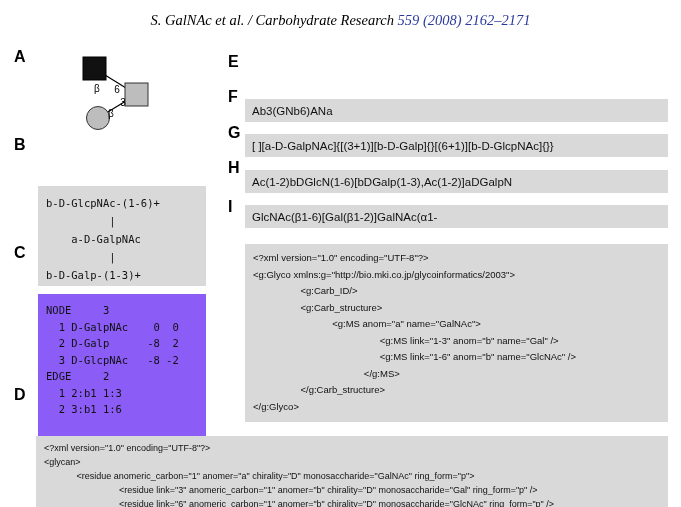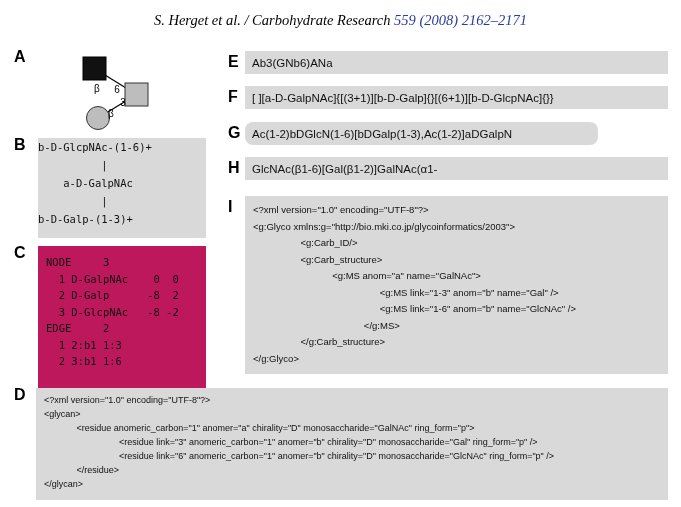--- a/index.html
+++ b/index.html
@@ -10,49 +10,49 @@
   }
   .header {
     position:absolute; top:12px; left:0; width:100%;
     text-align:center; font-family:"Liberation Serif", serif;
     font-style:italic; font-size:14.5px; color:#000;
   }
   .plabel {
     position:absolute; font-weight:bold; font-size:16px; color:#000;
     font-family:"Liberation Sans", sans-serif;
   }
-  .gbox { position:absolute; background:#d9d9d9; }
+  .gbox { position:absolute; background:#d9d9d9;margin-top:48px; }
   .oneline {
     display:flex; align-items:center; padding:0 7px;
     font-size:11.5px; color:#111; letter-spacing:0;
   }
   pre.mono {
     font-family:"DejaVu Sans Mono", monospace; font-size:10.5px;
     white-space:pre; color:#111;
   }
   pre.xml {
     font-family:"Liberation Sans", sans-serif;
     white-space:pre; color:#111;
   }
   pre.xml-i { font-size:9.5px; line-height:16.5px; padding:6px 8px; }
   pre.xml-d { font-size:9px; line-height:14px; padding:5px 8px; }
-  pre.blk-b { line-height:18px; }
+  pre.blk-b { line-height:18px; padding:8px; }
   pre.blk-c { line-height:16.5px; padding:8px; }
   svg text {
     font-family:"Liberation Sans", sans-serif; font-size:10px; fill:#000;
   }
   svg .edge { stroke:#000; stroke-width:1.2; }
 </style>
 </head>
 <body>
 
 <div class="page">
 
   <div class="header">
-    <span>S. Herget et al. / Carbohydrate Research </span><span style="color: rgb(43, 58, 157);">559 (2008) 2162–2171</span>
+    <span>S. GalNAc et al. / Carbohydrate Research </span><span style="color: rgb(43, 58, 157);">559 (2008) 2162–2171</span>
   </div>
 
   <span class="plabel" style="left:14px; top:48px;">A</span>
 
   <svg style="position:absolute; left:76px; top:52px;" width="86" height="86" viewBox="0 0 86 86">
     <line class="edge" x1="18.5" y1="16.5" x2="60.5" y2="42.5"></line>
     <line class="edge" x1="22" y1="66" x2="60.5" y2="42.5"></line>
     <rect x="7" y="5" width="23" height="23" stroke="#000" stroke-width="1" fill="#111111"></rect>
     <rect x="49" y="31" width="23" height="23" stroke="#333" stroke-width="1" fill="#bdbdbd"></rect>
     <circle cx="22" cy="66" r="11.5" stroke="#333" stroke-width="1" fill="#bdbdbd"></circle>
@@ -65,21 +65,21 @@
   <span class="plabel" style="left:14px; top:136px;">B</span>
   <div class="gbox" style="left: 38px; top: 138px; width: 168px; height: 100px; background-color: rgb(217, 217, 217);">
     <pre class="mono blk-b">b-D-GlcpNAc-(1-6)+
           |
     a-D-GalpNAc
           |
 b-D-Galp-(1-3)+</pre>
   </div>
 
   <span class="plabel" style="left:14px; top:244px;">C</span>
-  <div class="gbox" style="left: 38px; top: 246px; width: 168px; height: 147px; background-color: #be185d;">
+  <div class="gbox" style="left: 38px; top: 246px; width: 168px; height: 147px; background-color: #8b5cf6;">
     <pre class="mono blk-c">NODE     3
   1 D-GalpNAc    0  0
   2 D-Galp      -8  2
   3 D-GlcpNAc   -8 -2
 EDGE     2
   1 2:b1 1:3
   2 3:b1 1:6</pre>
   </div>
 
   <span class="plabel" style="left:14px; top:386px;">D</span>
@@ -97,21 +97,21 @@
   <div class="gbox oneline" style="left: 245px; top: 51px; width: 423px; height: 23px; background-color: rgb(217, 217, 217);">
     <span>Ab3(GNb6)ANa</span>
   </div>
 
   <span class="plabel" style="left:228px; top:88px;">F</span>
   <div class="gbox oneline" style="left: 245px; top: 86px; width: 423px; height: 23px; background-color: rgb(217, 217, 217);">
     <span>[ ][a-D-GalpNAc]{[(3+1)][b-D-Galp]{}[(6+1)][b-D-GlcpNAc]{}}</span>
   </div>
 
   <span class="plabel" style="left:228px; top:124px;">G</span>
-  <div class="gbox oneline" style="left: 245px; top: 122px; width: 353px; height: 23px; background-color: rgb(217, 217, 217); border-radius: 8px;">
+  <div class="gbox oneline" style="left: 245px; top: 122px; width: 423px; height: 23px; background-color: rgb(217, 217, 217);">
     <span>Ac(1-2)bDGlcN(1-6)[bDGalp(1-3),Ac(1-2)]aDGalpN</span>
   </div>
 
   <span class="plabel" style="left:228px; top:159px;">H</span>
   <div class="gbox oneline" style="left: 245px; top: 157px; width: 423px; height: 23px; background-color: rgb(217, 217, 217);">
     <span>GlcNAc(β1-6)[Gal(β1-2)]GalNAc(α1-</span>
   </div>
 
   <span class="plabel" style="left:228px; top:198px;">I</span>
   <div class="gbox" style="left: 245px; top: 196px; width: 423px; height: 178px; background-color: rgb(217, 217, 217);">

